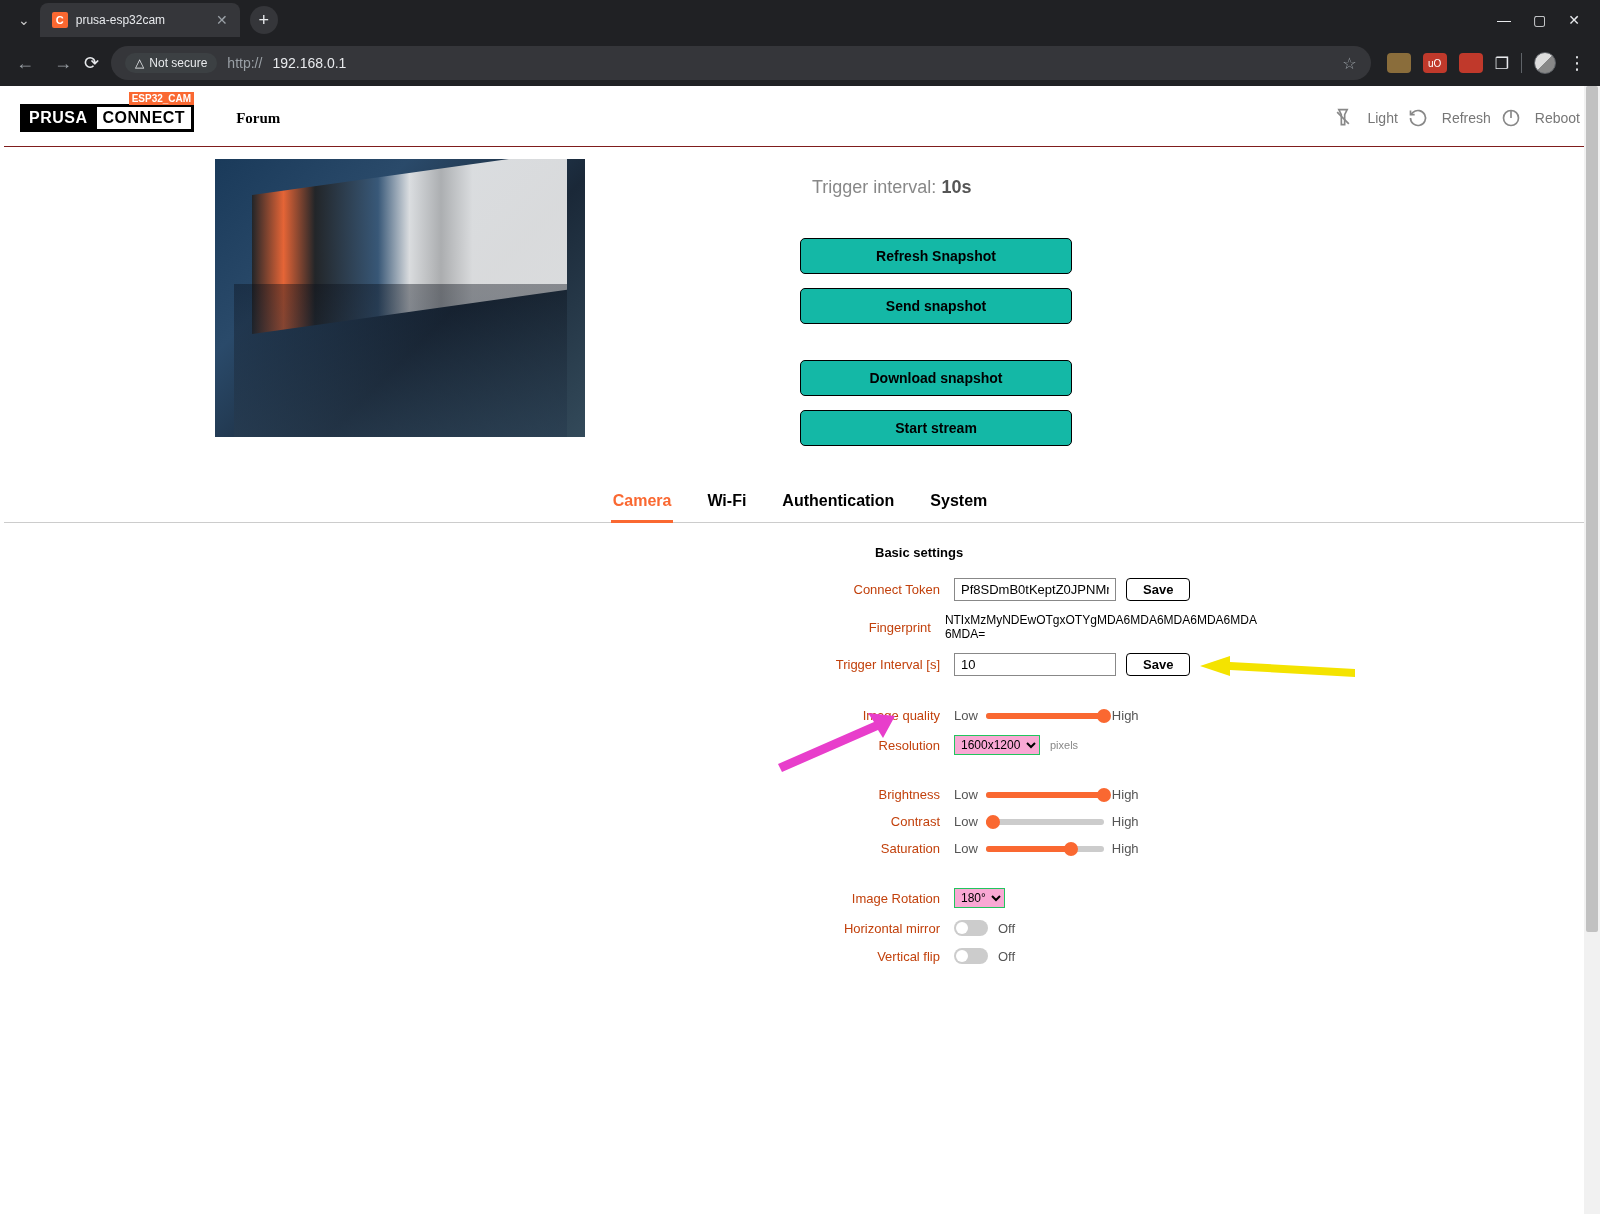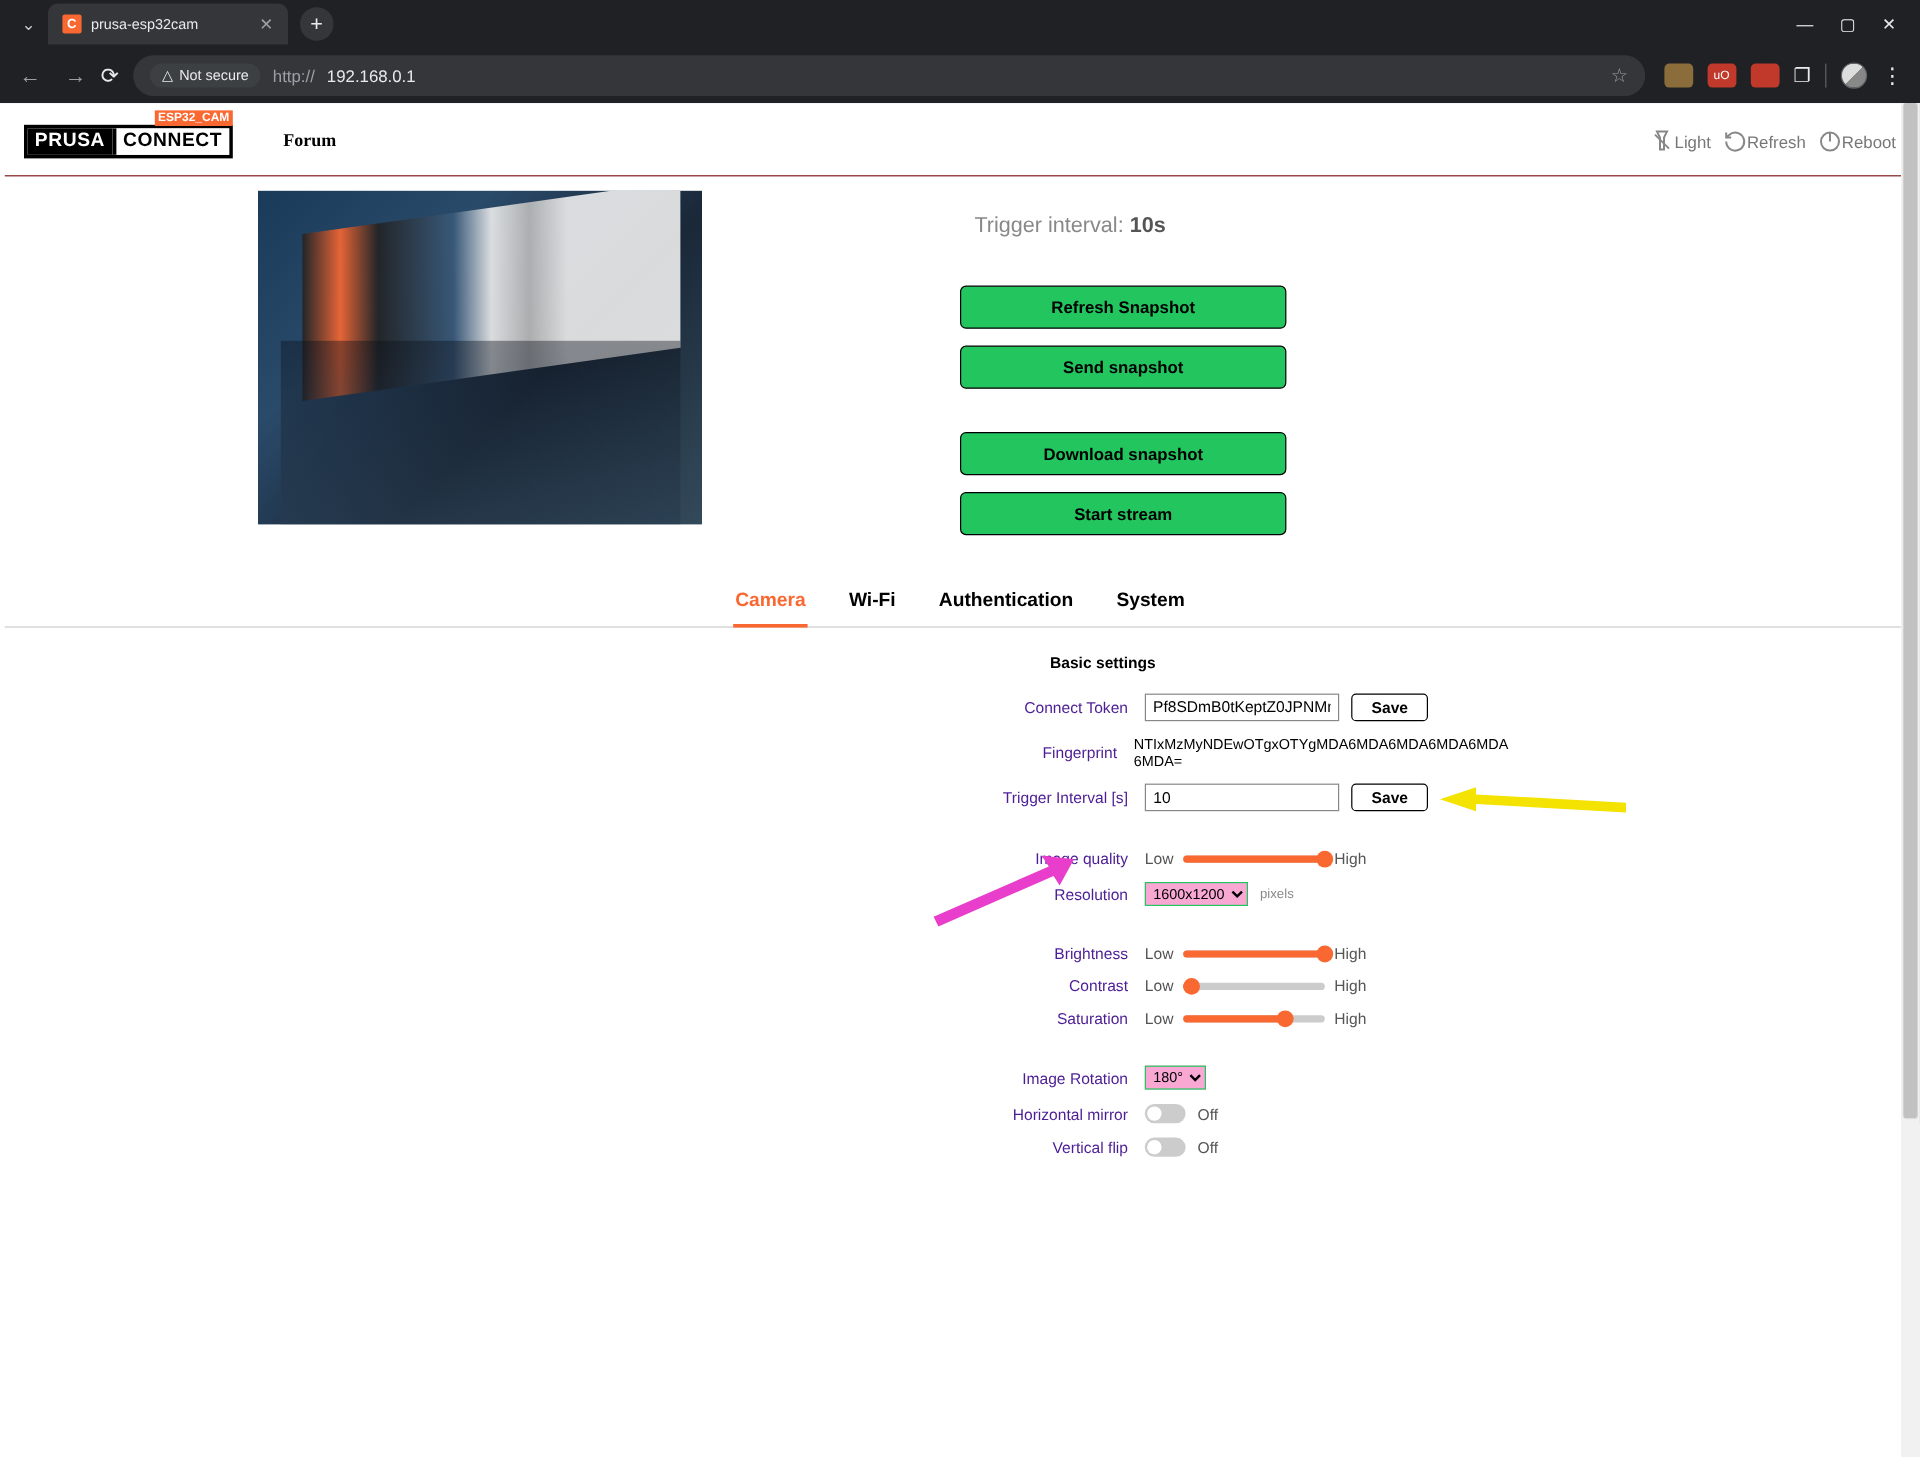--- a/index.html
+++ b/index.html
@@ -35,43 +35,43 @@
   .page { background: #fff; padding: 0 0 40px 0; }
   .header { display: flex; align-items: center; padding: 18px 16px 14px 16px; border-bottom: 1px solid #7f1d1d; margin: 0 4px; }
   .logo { display: flex; align-items: center; gap: 0; position: relative; }
   .logo-box { border: 3px solid #000; display: flex; font-weight: 900; font-size: 16px; letter-spacing: 0.5px; }
   .logo-box span { padding: 2px 6px; }
   .logo-box .p1 { background: #000; color: #fff; }
   .logo-box .p2 { background: #fff; color: #000; border-left: 3px solid #000; }
   .logo-badge { position: absolute; top: -12px; right: 0; background: #fa6831; color: #fff; font-size: 10px; font-weight: bold; padding: 1px 3px; }
   .forum-link { margin-left: 42px; font-weight: bold; font-size: 15px; cursor: pointer; font-family: Liberation Serif, serif; }
   .header-right { margin-left: auto; display: flex; gap: 10px; color: #777; font-size: 14px; align-items: center; }
-  .header-right .hbtn { display: flex; align-items: center; gap: 0; cursor: pointer; }
+  .header-right .hbtn { display: flex; align-items: center; gap: 14px; cursor: pointer; }
   .header-right svg { width: 20px; height: 20px; }
 
   .main-row { display: flex; padding: 12px 0 0 0; }
   .snapshot-col { width: 50%; display: flex; justify-content: center; padding-top: 0; }
   .snapshot-img { width: 370px; height: 278px; background: linear-gradient(135deg, #1a3a5a 0%, #2a4a6a 30%, #1a2838 60%, #334a5a 100%); position: relative; overflow:hidden; }
   .snapshot-img::before { content:""; position:absolute; left:10%; top:5%; width:85%; height:50%; background: linear-gradient(90deg, #222 0%, #fa6831 10%, #222 20%, #3a5a7a 40%, #eee 50%, #bbb 60%, #eee 70%); transform: skewY(-8deg); opacity:0.9; }
   .snapshot-img::after { content:""; position:absolute; left:5%; top:45%; width:90%; height:55%; background: linear-gradient(180deg, rgba(10,15,25,0.4), rgba(40,60,80,0.6)); }
 
   .actions-col { width: 50%; padding-left: 0; }
   .trigger-line { color: #888; font-size: 18px; margin: 18px 0 40px 12px; }
   .trigger-line b { color: #555; font-weight: bold; }
-  .action-btn { display: block; width: 272px; padding: 9px 0; text-align: center; background: #22c55e; border: 1px solid #000; border-radius: 5px; font-weight: bold; font-size: 14px; margin-bottom: 14px; cursor: pointer; }
+  .action-btn { display: block; width: 272px; padding: 9px 0; text-align: center; background: #14b8a6; border: 1px solid #000; border-radius: 5px; font-weight: bold; font-size: 14px; margin-bottom: 14px; cursor: pointer; }
   .action-gap { height: 22px; }
 
   .tabs { display: flex; justify-content: center; gap: 32px; border-bottom: 1px solid #ccc; margin: 28px 4px 0 4px; font-weight: bold; font-size: 16px; }
   .tabs .tab-item { padding: 4px 2px 10px 2px; cursor: pointer; }
   .tabs .tab-item.active { color: #fa6831; border-bottom: 3px solid #fa6831; margin-bottom: -1px; }
 
   .settings { max-width: 920px; margin: 22px auto 0 auto; }
   .section-title { text-align: left; margin-left: 535px; font-weight: bold; font-size: 13px; margin-bottom: 18px; }
   .row { display: flex; align-items: center; margin-bottom: 12px; position: relative; }
-  .row-label { width: 614px; text-align: right; color: #4c1d95; font-size: 13px; padding-right: 14px; }
+  .row-label { width: 614px; text-align: right; color: #c2410c; font-size: 13px; padding-right: 14px; }
   .row-content { display: flex; align-items: center; gap: 10px; font-size: 13px; }
   .text-input { border: 1px solid #888; padding: 3px 6px; font-size: 13px; width: 162px; font-family: inherit; }
   .save-btn { border: 1px solid #000; background: #fff; font-weight: bold; padding: 3px 16px; border-radius: 4px; cursor: pointer; font-size: 13px; }
   .static-val { font-size: 12px; word-break: break-all; max-width: 320px; }
   .slider-wrap { display: flex; align-items: center; gap: 8px; font-size: 13px; color: #555; }
   .slider { width: 118px; height: 6px; border-radius: 3px; background: #ccc; position: relative; }
   .slider-fill { position: absolute; left: 0; top: 0; height: 100%; background: #fa6831; border-radius: 3px; }
   .slider-thumb { position: absolute; top: 50%; width: 14px; height: 14px; border-radius: 50%; background: #fa6831; transform: translate(-50%, -50%); }
   select.dropdown { border: 1px solid #22c55e; font-size: 12px; padding: 1px 2px; background:#f9a8d4; }
   .pixels-label { color: #888; font-size: 11px; }

